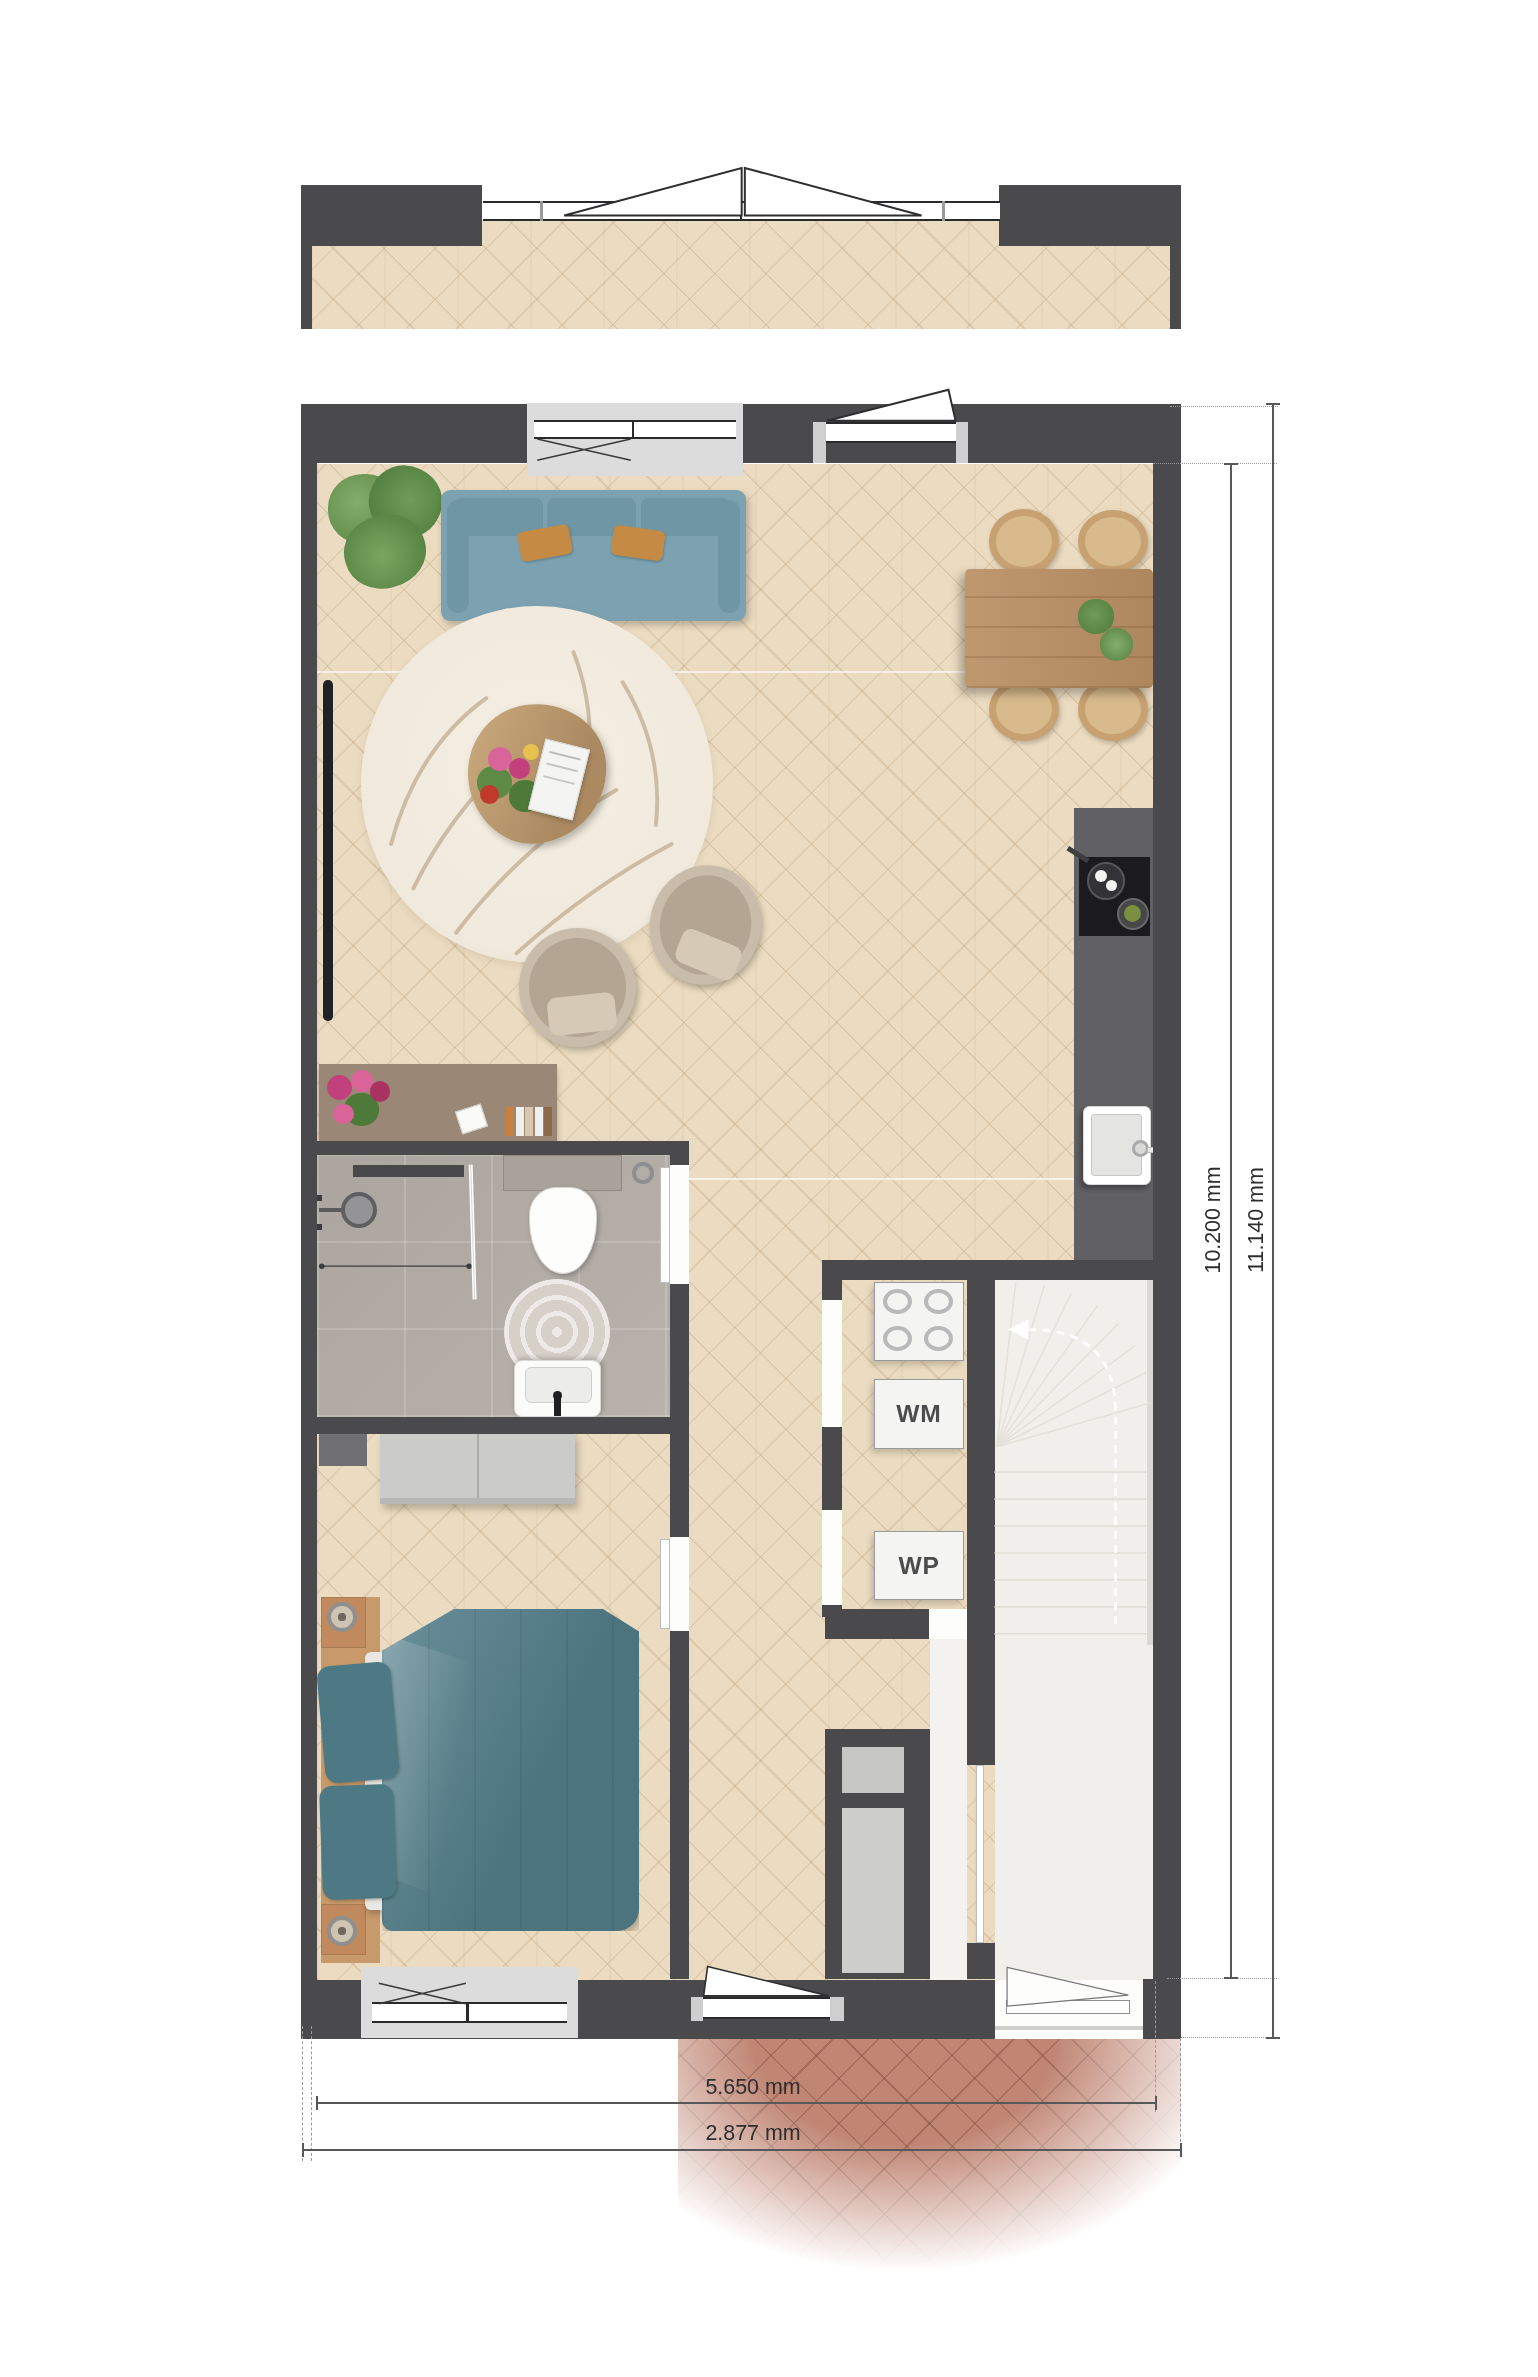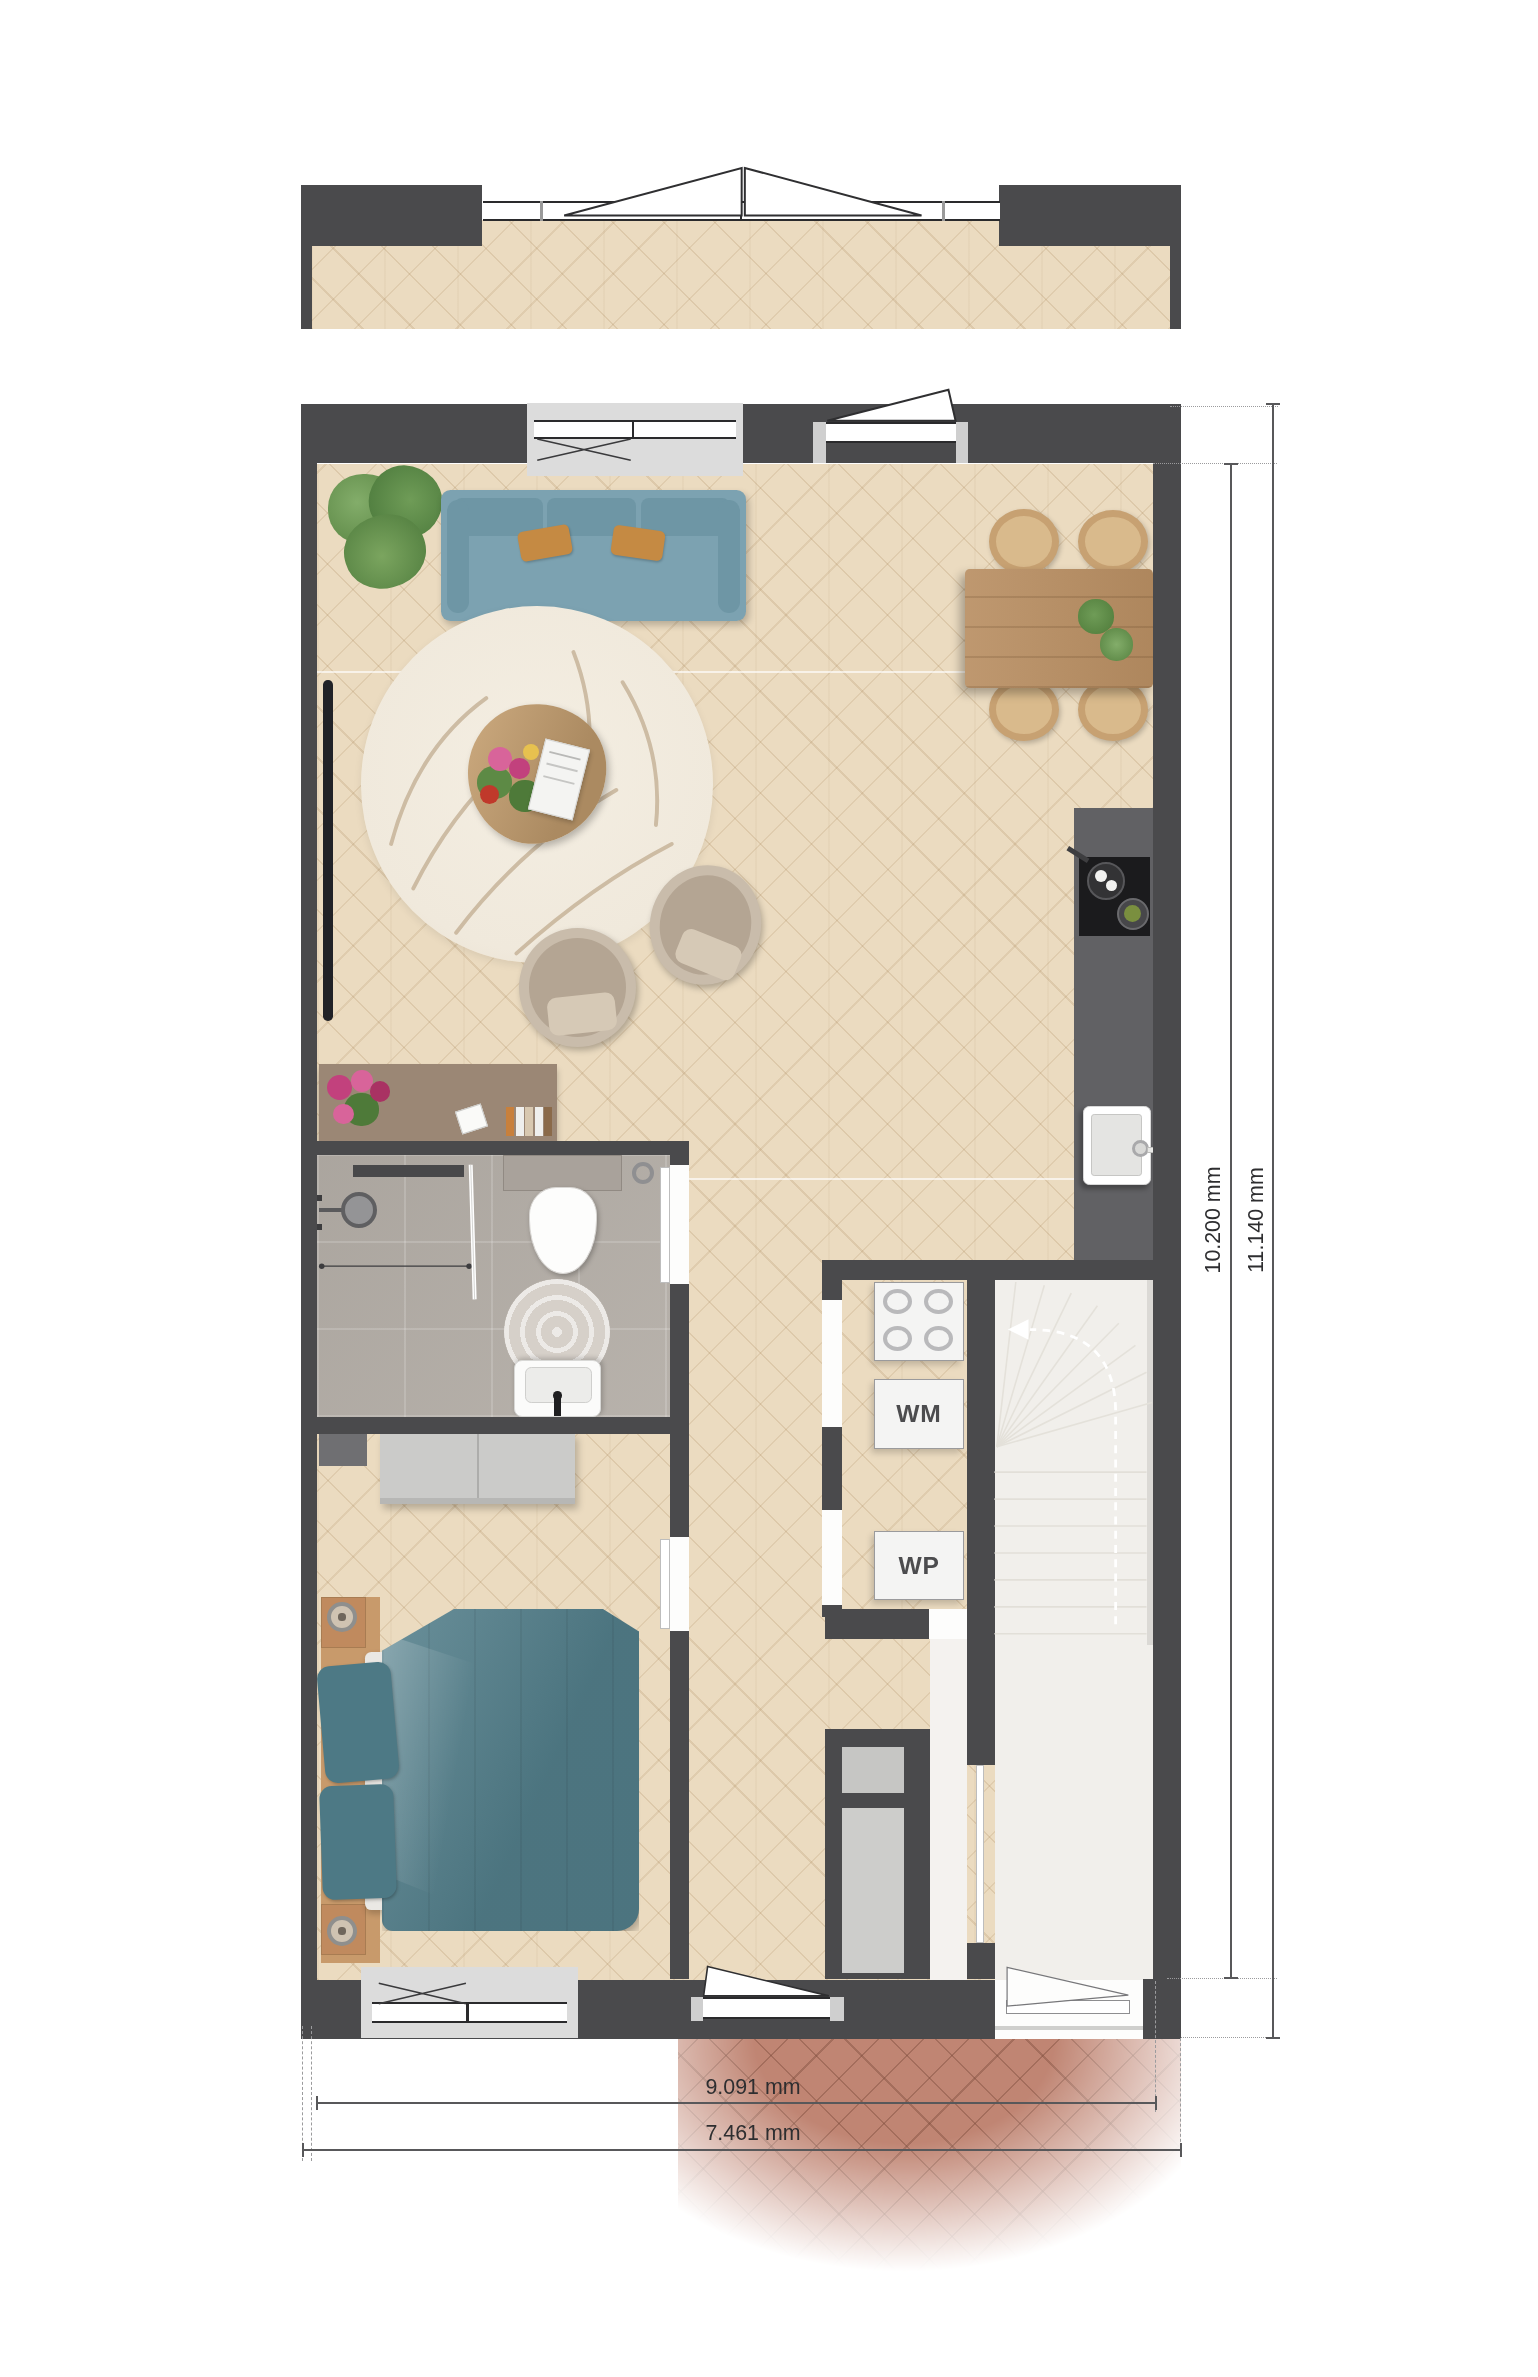--- a/index.html
+++ b/index.html
@@ -325,21 +325,21 @@
   <div class="dim-label v-label" style="left:1213px;top:1220px;">10.200 mm</div>
 
   <div class="dim-line" style="left:1272px;top:404px;width:1.6px;height:1634px;"></div>
   <div class="dim-cap" style="left:1266px;top:403px;width:14.3px;height:1.6px;"></div>
   <div class="dim-cap" style="left:1266px;top:2037px;width:14.3px;height:1.6px;"></div>
   <div class="dim-label v-label" style="left:1256px;top:1220px;">11.140 mm</div>
 
   <div class="dim-line" style="left:317px;top:2102px;width:838px;height:1.6px;"></div>
   <div class="dim-cap" style="left:316px;top:2096px;width:1.6px;height:14.3px;"></div>
   <div class="dim-cap" style="left:1155px;top:2096px;width:1.6px;height:14.3px;"></div>
-  <div class="dim-label h-label" style="left:753px;top:2075px;">9.091 mm</div>
+  <div class="dim-label h-label" style="left:753px;top:2075px;">5.650 mm</div>
 
   <div class="dim-line" style="left:303px;top:2149px;width:878px;height:1.6px;"></div>
   <div class="dim-cap" style="left:302px;top:2143px;width:1.6px;height:14.3px;"></div>
   <div class="dim-cap" style="left:1180px;top:2143px;width:1.6px;height:14.3px;"></div>
-  <div class="dim-label h-label" style="left:753px;top:2121px;">7.461 mm</div>
+  <div class="dim-label h-label" style="left:753px;top:2121px;">2.877 mm</div>
 
 </div>
 
 
 </body></html>

